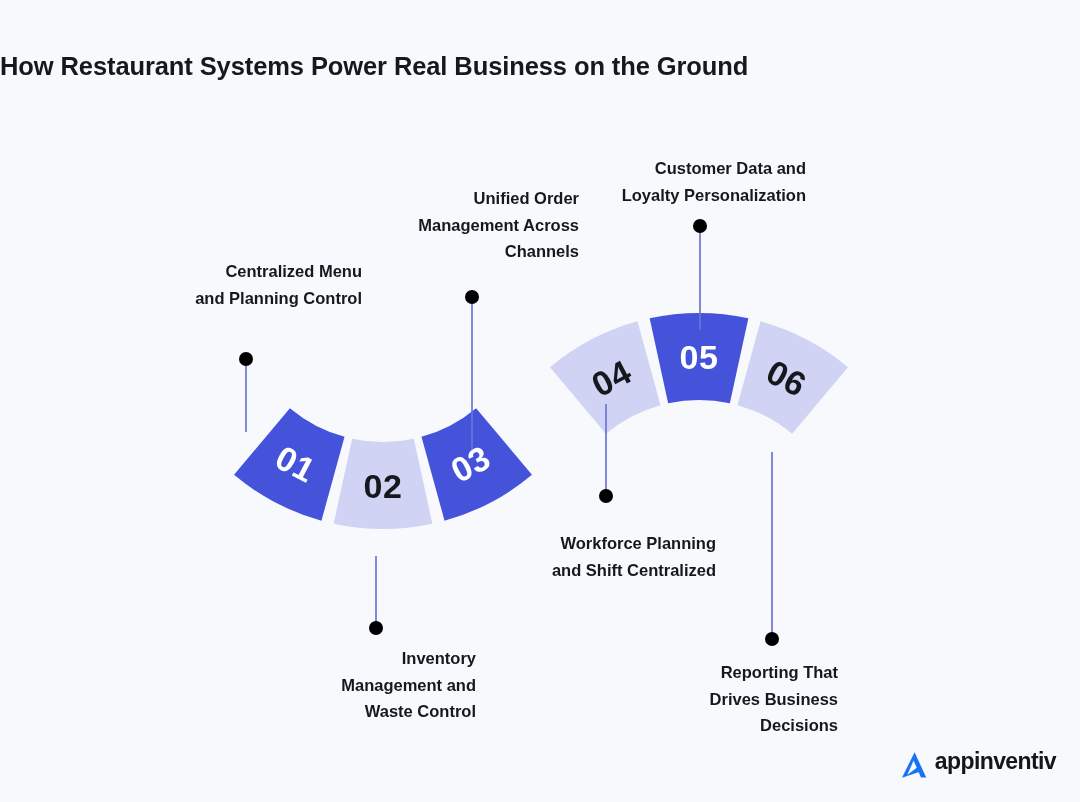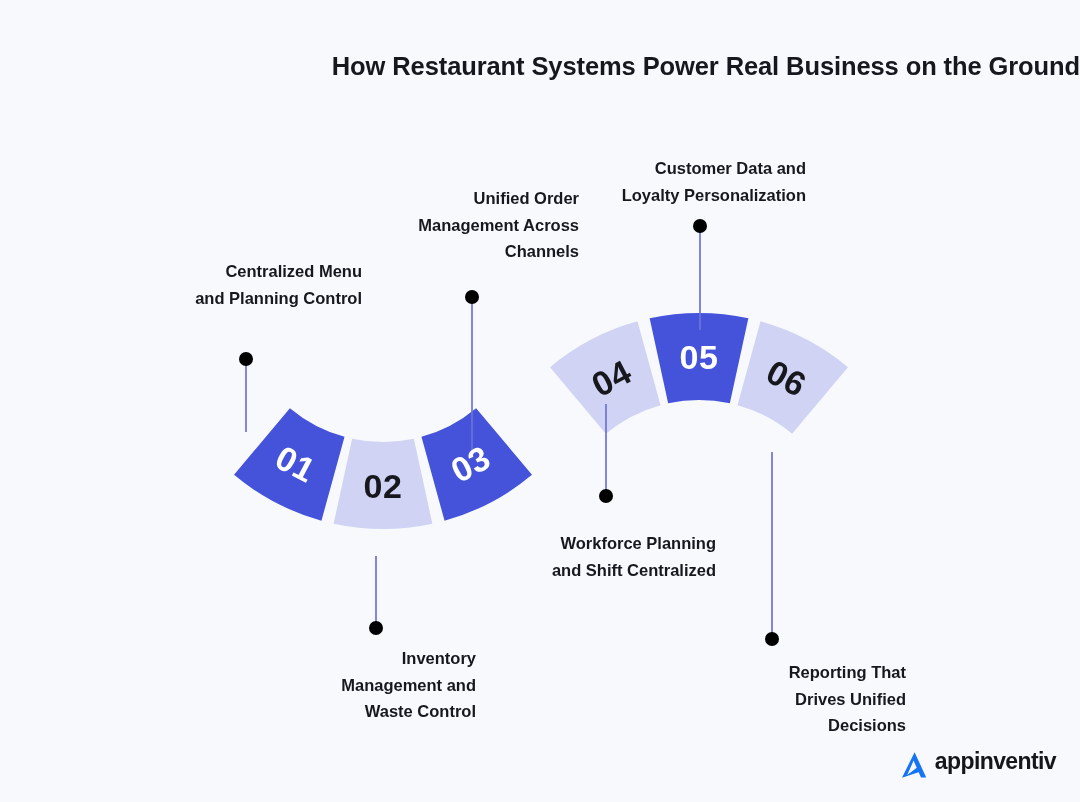--- a/index.html
+++ b/index.html
@@ -19,21 +19,21 @@
     position: relative;
     width: 1080px;
     height: 802px;
   }
   
   .page-title {
     position: absolute;
     left: 0;
     top: 52px;
     width: 1080px;
-    text-align: right;
+    text-align: left;
     font-size: 25.5px;
     font-weight: bold;
     color: #16181d;
     letter-spacing: -0.1px;
   }
   
   #ribbon-svg {
     position: absolute;
     left: 0;
     top: 0;
@@ -129,23 +129,23 @@
   <div class="callout" style="left:500px; top:530px; width:216px;">
     <div>Workforce Planning</div>
     <div>and Shift Centralized</div>
   </div>
 
   <div class="callout" style="left:590px; top:155px; width:216px;">
     <div>Customer Data and</div>
     <div>Loyalty Personalization</div>
   </div>
 
-  <div class="callout" style="left:708px; top:659px; width:198px;">
+  <div class="callout" style="left:640px; top:659px; width:198px;">
     <div>Reporting That</div>
-    <div>Drives Unified</div>
+    <div>Drives Business</div>
     <div>Decisions</div>
   </div>
 
   <div class="logo-wrap">
     <svg width="34" height="34" viewBox="0 0 34 34">
       <path d="M17.6 4.2 L29.2 29.6 L24.0 29.6 L16.6 12.6 L10.2 27.0 L21.4 18.6 L23.6 23.6 L5.0 29.8 Z" fill="#1474f5"></path>
     </svg>
     <span class="logo-text">appinventiv</span>
   </div>
 

